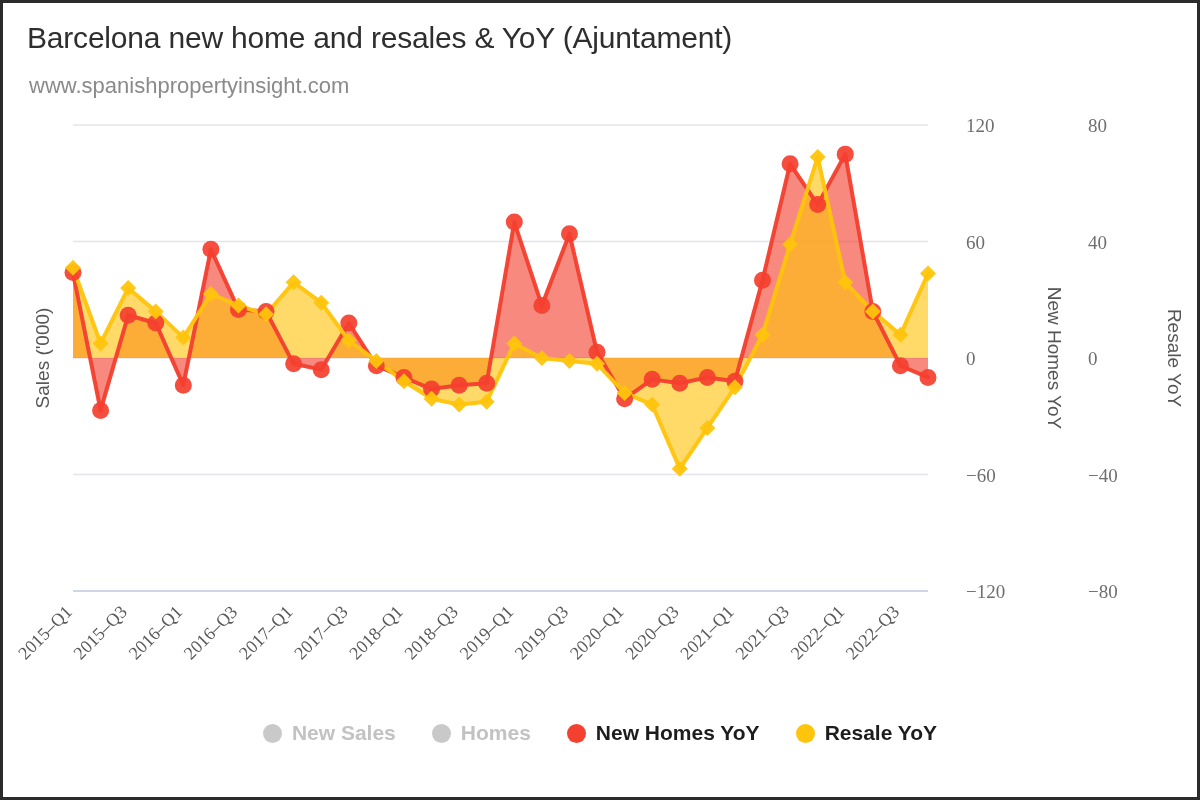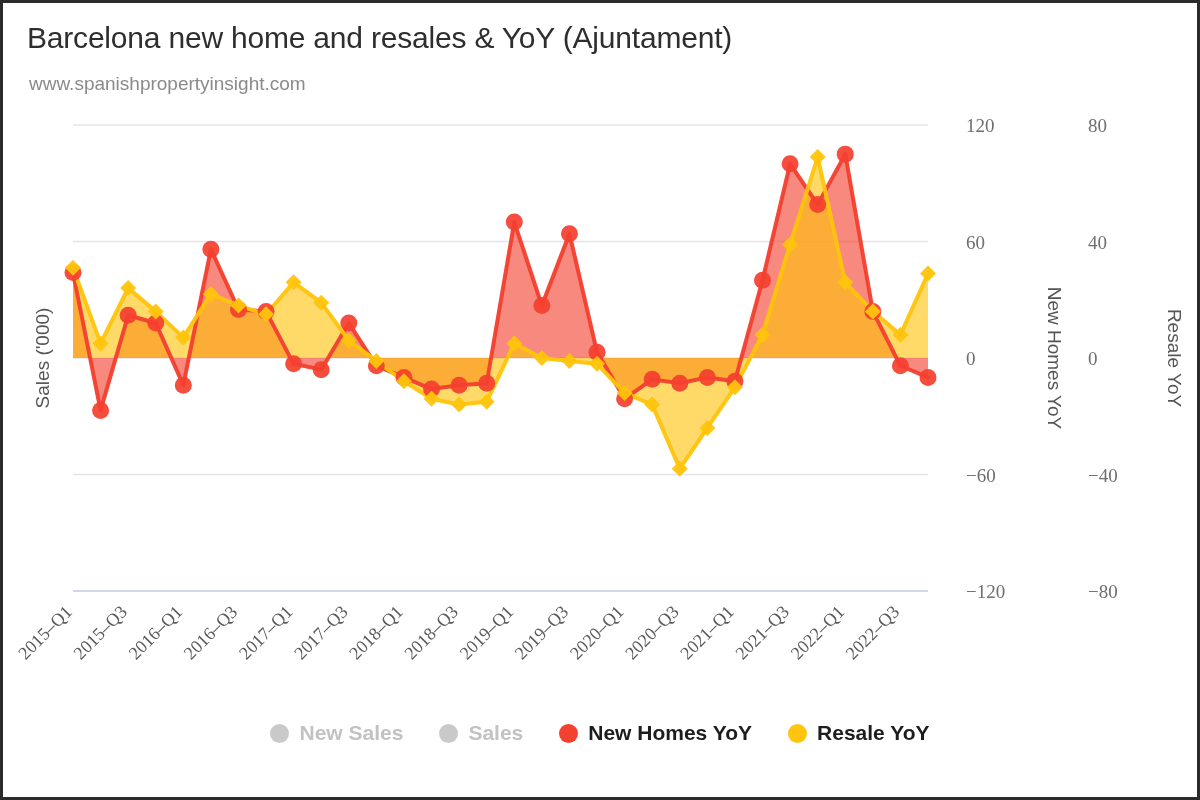--- a/index.html
+++ b/index.html
@@ -27,21 +27,21 @@
     font-size: 30px;
     font-weight: 400;
     color: #2e2e2e;
     letter-spacing: -0.2px;
     white-space: nowrap;
   }
   #chart-subtitle {
     position: absolute;
     left: 26px;
     top: 70px;
-    font-size: 19px;
+    font-size: 22px;
     font-weight: 400;
     color: #8a8a8a;
     white-space: nowrap;
   }
   #plot-wrap {
     position: absolute;
     left: 0;
     top: 0;
     width: 1200px;
     height: 800px;
@@ -365,21 +365,21 @@
     </svg>
   </div>
 
   <div id="legend">
       <div class="legend-item disabled">
         <span class="legend-dot" style="background: rgb(201, 201, 201);"></span>
         <span class="legend-label">New Sales</span>
       </div>
       <div class="legend-item disabled">
         <span class="legend-dot" style="background: rgb(201, 201, 201);"></span>
-        <span class="legend-label">Sales</span>
+        <span class="legend-label">Homes</span>
       </div>
       <div class="legend-item active">
         <span class="legend-dot" style="background: rgb(244, 64, 47);"></span>
         <span class="legend-label">New Homes YoY</span>
       </div>
       <div class="legend-item active">
         <span class="legend-dot" style="background: rgb(255, 196, 12);"></span>
         <span class="legend-label">Resale YoY</span>
       </div>
     </div>

